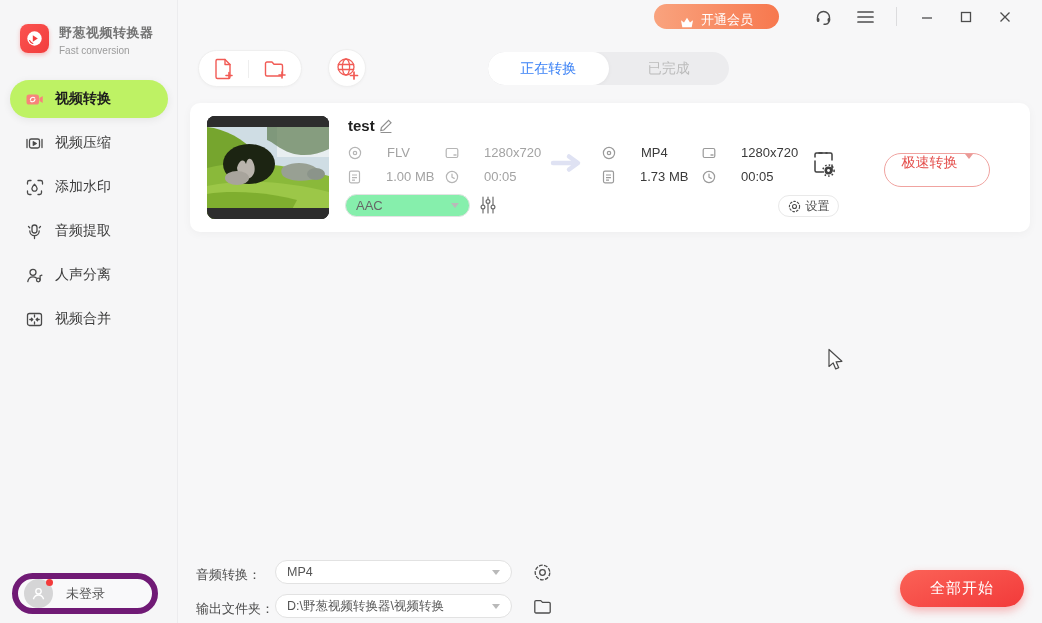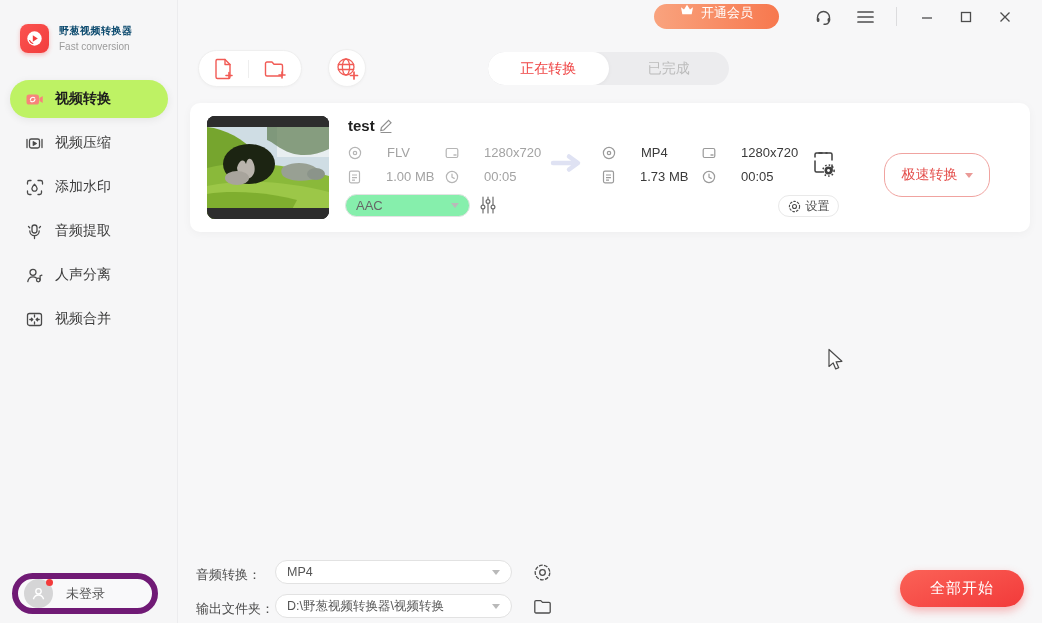--- a/index.html
+++ b/index.html
@@ -3,61 +3,61 @@
 <meta charset="utf-8">
 <style>
   * { margin:0; padding:0; box-sizing:border-box; }
   html,body { width:1042px; height:623px; overflow:hidden; }
   body { font-family:"Liberation Sans","DejaVu Sans",sans-serif; background:#f7f7f8; position:relative; color:#333; }
 
   
   .sidebar { position:absolute; left:0; top:0; width:178px; height:623px; background:#f6f6f7; border-right:1px solid #ececee; }
   .logo-row { position:absolute; left:20px; top:24px; display:flex; gap:10px; align-items:flex-start; }
   .logo-mark { width:29px; height:29px; border-radius:8px; background:linear-gradient(135deg,#fb5350,#f23d3d); display:flex; align-items:center; justify-content:center; box-shadow:0 2px 4px rgba(242,61,61,.3); }
-  .app-name { font-size:10px; font-weight:bold; color:#0c4a6e; letter-spacing:.5px; }
+  .app-name { font-size:13px; font-weight:bold; color:#737373; letter-spacing:.5px; }
   .app-tagline { font-size:10px; color:#9b9b9b; margin-top:3px; }
   .menu { position:absolute; left:0; top:80px; width:178px; }
   .menu-item { position:relative; height:38px; margin:0 10px 6px 10px; border-radius:19px; display:flex; align-items:center; padding-left:15px; gap:11px; font-size:14px; color:#3c3c3c; cursor:default; }
   .menu-item.active { background:#bef264; box-shadow:0 2px 8px rgba(0,0,0,.07); font-weight:bold; color:#1d1d1d; }
   .menu-item .mi { width:19px; height:19px; flex:0 0 19px; display:flex; align-items:center; justify-content:center; }
   .login-pill { position:absolute; left:12px; top:573px; width:146px; height:41px; border:6px solid #701a75; border-radius:21px; display:flex; align-items:center; gap:13px; padding-left:6px; background:rgba(255,255,255,.35); }
   .avatar-wrap { position:relative; width:29px; height:29px; }
   .avatar { width:29px; height:29px; border-radius:50%; background:#d5d5d6; display:flex; align-items:center; justify-content:center; }
   .red-dot { position:absolute; right:0px; top:0px; width:7px; height:7px; border-radius:50%; background:#f33b3b; }
   .login-label { font-size:13px; color:#555; }
 
   
-  .vip-btn { position:absolute; left:654px; top:4px; width:125px; height:25px; border-radius:13px; background:linear-gradient(90deg,#f9a37e,#f7784e); border:none; color:#fff; font-size:13px; display:flex; align-items:flex-start; justify-content:center; gap:7px; cursor:pointer; }
+  .vip-btn { position:absolute; left:654px; top:4px; width:125px; height:25px; border-radius:13px; background:linear-gradient(90deg,#f9a37e,#f7784e); border:none; color:#fff; font-size:13px; display:flex; align-items:flex-end; justify-content:center; gap:7px; cursor:pointer; }
   .tb-ic { position:absolute; top:5px; width:26px; height:24px; display:flex; align-items:center; justify-content:center; cursor:pointer; }
   .tb-sep { position:absolute; left:896px; top:7px; width:1px; height:19px; background:#dcdcde; }
   .winbtn { position:absolute; top:4px; width:30px; height:26px; display:flex; align-items:center; justify-content:center; cursor:pointer; }
 
   
   .add-pill { position:absolute; left:198px; top:50px; width:104px; height:37px; background:#fff; border:1px solid #efefef; border-radius:19px; display:flex; align-items:center; justify-content:space-evenly; box-shadow:0 1px 3px rgba(0,0,0,.03); }
   .add-sep { width:1px; height:18px; background:#eee; }
   .iconbtn { display:flex; align-items:center; justify-content:center; cursor:pointer; }
   .globe-btn { position:absolute; left:328px; top:49px; width:38px; height:38px; border-radius:50%; background:#fff; border:1px solid #efefef; display:flex; align-items:center; justify-content:center; box-shadow:0 1px 3px rgba(0,0,0,.03); cursor:pointer; }
   .tabs { position:absolute; left:488px; top:52px; width:241px; height:33px; background:#ececee; border-radius:17px; display:flex; overflow:hidden; }
   .tab { flex:1; display:flex; align-items:center; justify-content:center; font-size:14px; cursor:pointer; }
-  .tab.active { background:#fff; border-radius:17px; color:#ef4444; box-shadow:0 1px 4px rgba(0,0,0,.05); }
+  .tab.active { background:#fff; border-radius:17px; color:#3b82f6; box-shadow:0 1px 4px rgba(0,0,0,.05); }
   .tab.inactive { color:#bcbcbc; }
 
   
   .card { position:absolute; left:190px; top:103px; width:840px; height:129px; background:#fff; border-radius:10px; box-shadow:0 2px 10px rgba(0,0,0,.04); }
   .thumb { position:absolute; left:17px; top:13px; width:122px; height:103px; border-radius:8px; background:#2d2d2d; overflow:hidden; }
   .task-title { position:absolute; left:158px; top:14px; font-size:15px; font-weight:bold; color:#1f1f1f; }
   .edit-ic { position:absolute; left:188px; top:15px; cursor:pointer; }
   .inforow { position:absolute; display:flex; align-items:center; gap:25px; font-size:13px; }
   .src { color:#a3a3a3; }
   .dst { color:#3a3a3a; }
   .codec-pill { position:absolute; left:155px; top:91px; width:125px; height:23px; border:1px solid #e3e3e3; border-radius:12px; display:flex; align-items:center; padding:0 10px; font-size:13px; color:#666; justify-content:space-between; cursor:pointer; background:#86efac; }
   .eq-btn { position:absolute; left:289px; top:92px; cursor:pointer; }
   .flow-arrow { position:absolute; left:360px; top:50px; }
   .outcfg-btn { position:absolute; left:620px; top:45px; cursor:pointer; }
-  .mode-btn { position:absolute; left:694px; top:50px; width:106px; height:44px; border-radius:18px; border:1px solid #f0a3a0; background:#fff; color:#e4504d; font-size:14px; display:flex; align-items:center; justify-content:center; gap:7px; cursor:pointer; }
+  .mode-btn { position:absolute; left:694px; top:50px; width:106px; height:34px; border-radius:18px; border:1px solid #f0a3a0; background:#fff; color:#e4504d; font-size:14px; display:flex; justify-content:center; gap:7px; cursor:pointer; }
   .set-btn { position:absolute; left:588px; top:92px; width:61px; height:22px; border:1px solid #e9e9e9; border-radius:11px; background:#fff; display:flex; align-items:center; justify-content:center; gap:5px; font-size:12px; color:#4d4d4d; cursor:pointer; }
   .caret { width:0; height:0; border-left:4px solid transparent; border-right:4px solid transparent; border-top:5px solid #b9b9b9; }
   .caret.red { border-top-color:#ea9a97; }
 
   
   .f-label { position:absolute; font-size:13px; color:#4d4d4d; }
   .f-select { position:absolute; left:275px; width:237px; height:24px; background:#fff; border:1px solid #e2e2e2; border-radius:12px; display:flex; align-items:center; justify-content:space-between; padding:0 11px; font-size:12.5px; color:#555; cursor:pointer; }
   .f-ic { position:absolute; left:531px; width:22px; height:22px; display:flex; align-items:center; justify-content:center; cursor:pointer; }
   .start-btn { position:absolute; left:900px; top:570px; width:124px; height:37px; border:none; border-radius:19px; background:linear-gradient(160deg,#fb6257,#f23a3a); color:#fff; font-size:15px; display:flex; align-items:center; justify-content:center; box-shadow:0 4px 10px rgba(242,58,58,.35); cursor:pointer; letter-spacing:1px; }
 

